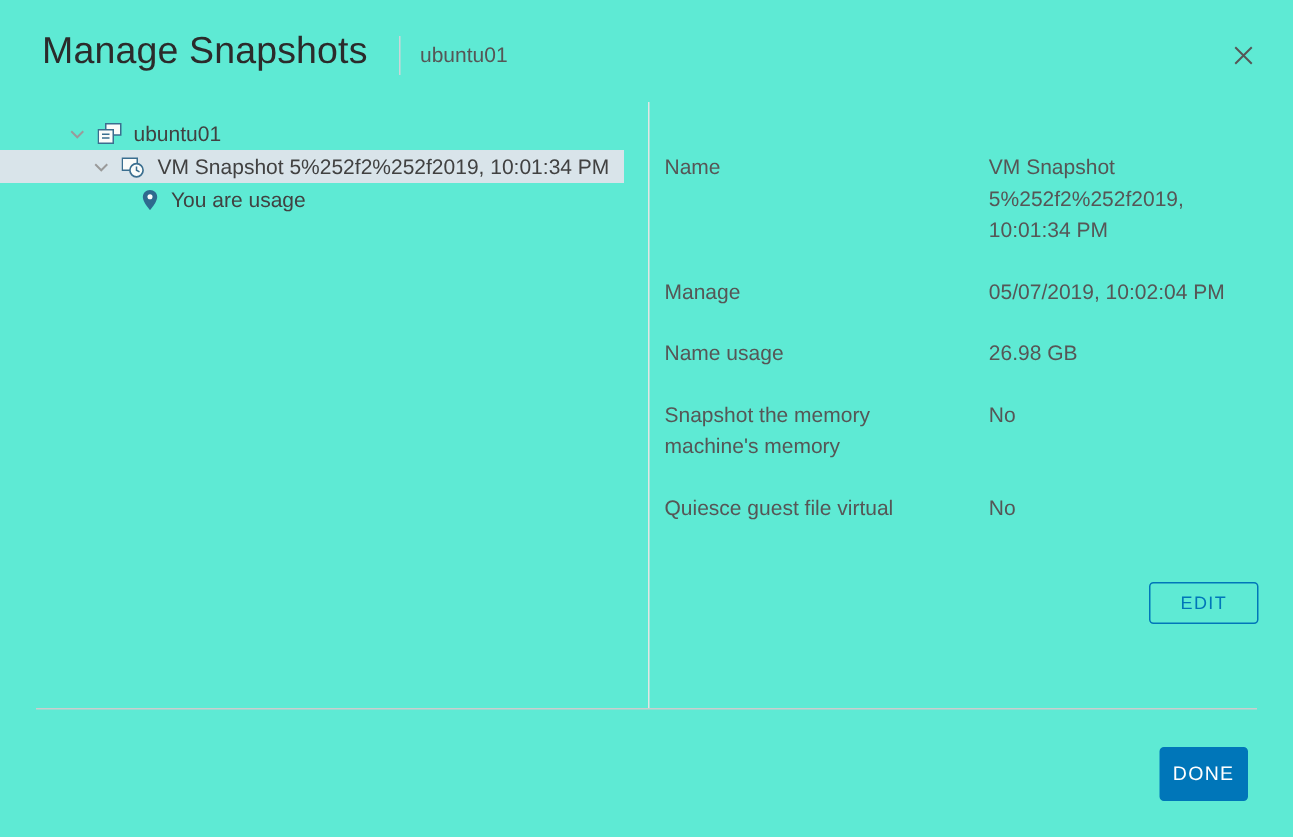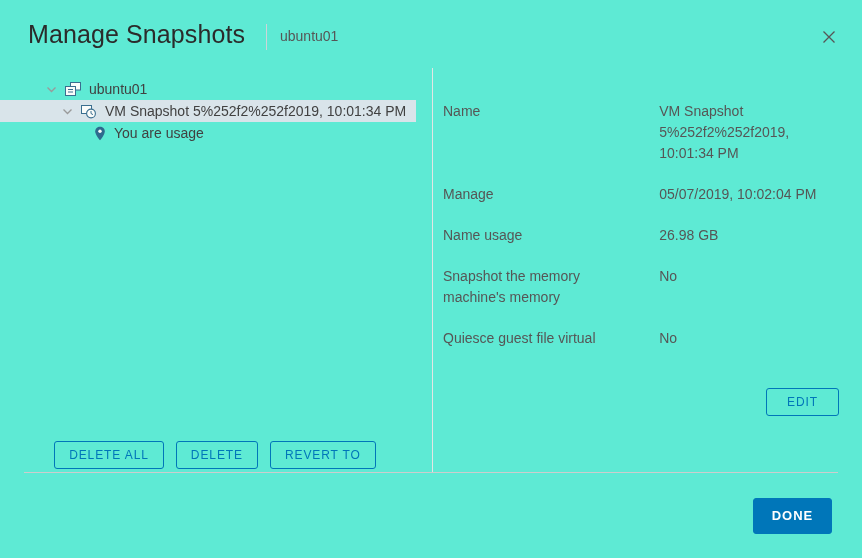--- a/index.html
+++ b/index.html
@@ -157,24 +157,23 @@
     cursor: pointer;
     line-height: 26px;
     box-sizing: border-box;
     white-space: nowrap;
   }
   .btn-solid {
     background: #0076b9;
     border: 1px solid #0076b9;
     color: #ffffff;
     height: 36px;
-    padding: 0 18px;
+    padding: 0 8px;
     font-size: 13px;
     line-height: 34px;
-    font-weight: bold;
   }
 
   
   .details {
     position: absolute;
     left: 443px;
     top: 33px;
     width: 396px;
   }
   .detail-row {
@@ -287,25 +286,20 @@
           <svg width="12" height="15" viewBox="0 0 12 15">
             <path d="M6 0.7 C3.3 0.7 1.2 2.8 1.2 5.4 C1.2 8.8 6 14.2 6 14.2 C6 14.2 10.8 8.8 10.8 5.4 C10.8 2.8 8.7 0.7 6 0.7 Z" fill="#2e6a8e"></path>
             <circle cx="6" cy="5.2" r="1.7" fill="#fafcfa"></circle>
           </svg>
         </span>
         <span class="tree-label">You are usage</span>
       </div>
 
     </div>
 
-    <div class="tree-actions">
-      <button class="btn">DELETE ALL</button>
-      <button class="btn">DELETE</button>
-      <button class="btn">REVERT TO</button>
-    </div>
 
     <div class="details">
       <div class="detail-row">
         <div class="detail-label">Name</div>
         <div class="detail-value">VM Snapshot 5%252f2%252f2019, 10:01:34 PM</div>
       </div>
       <div class="detail-row">
         <div class="detail-label">Manage</div>
         <div class="detail-value">05/07/2019, 10:02:04 PM</div>
       </div>

